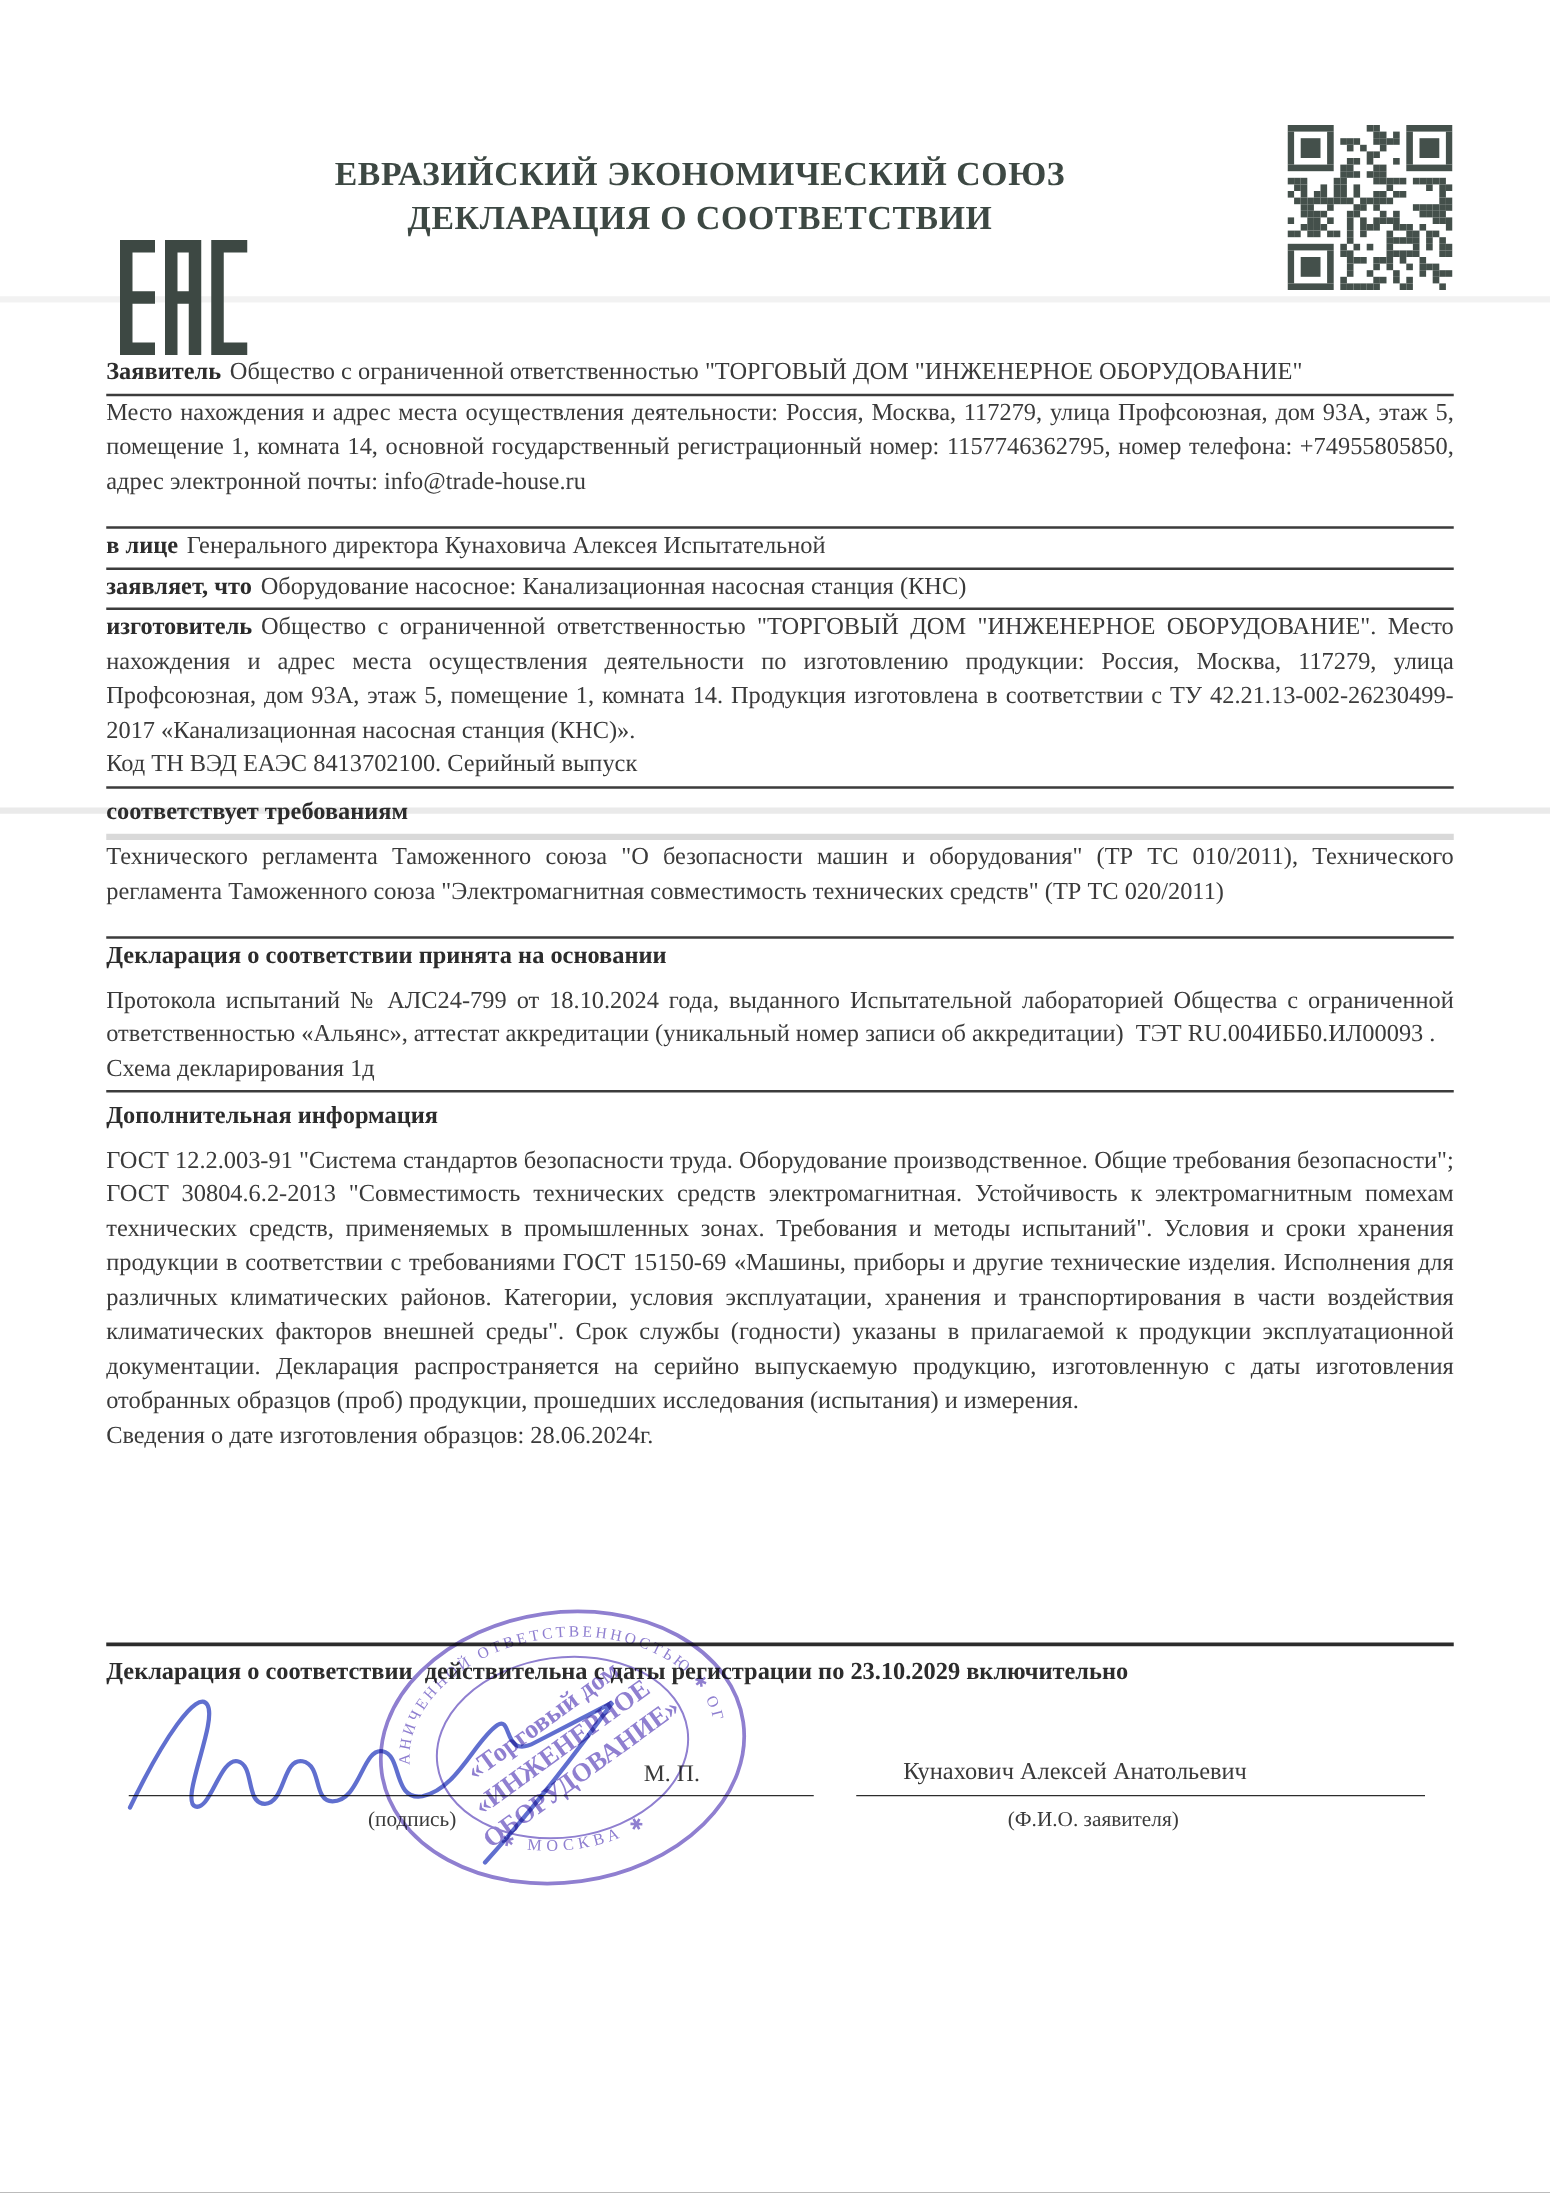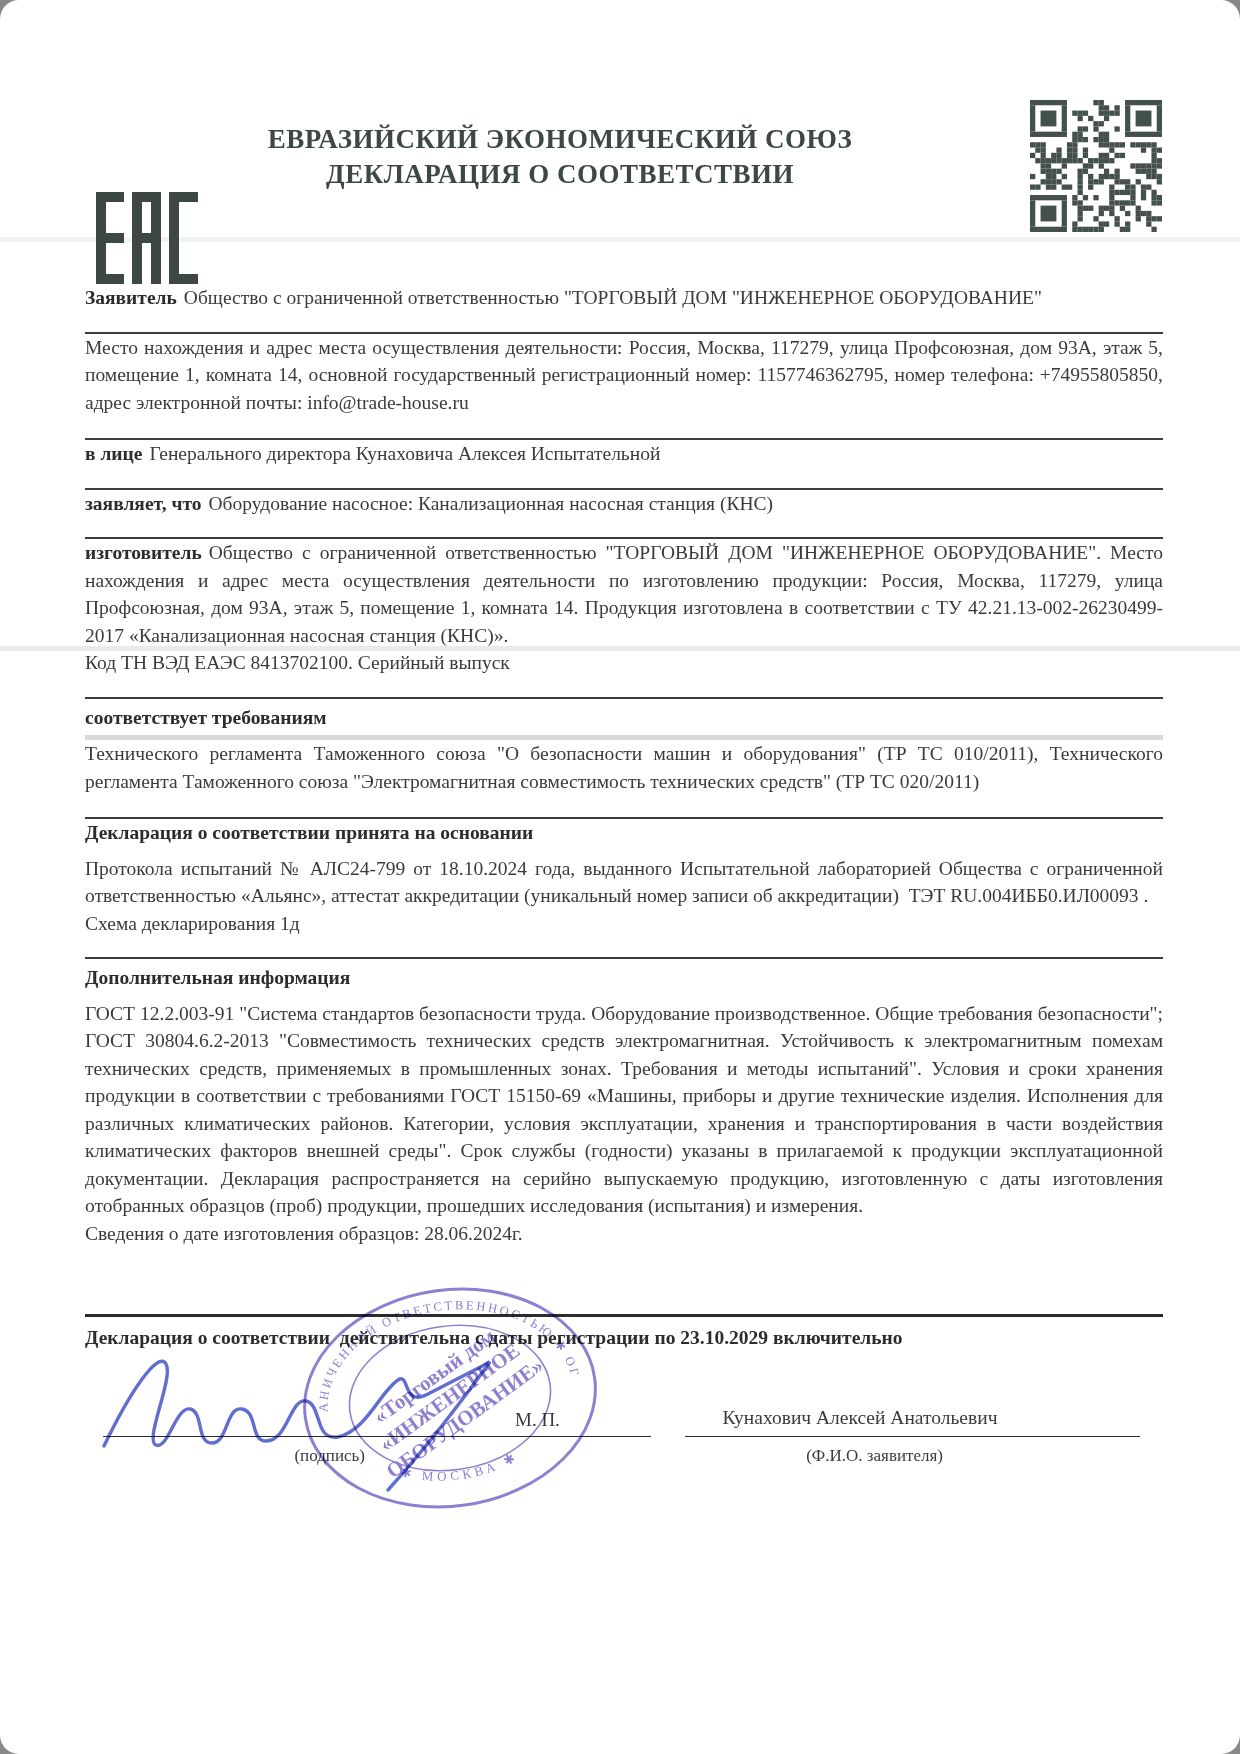--- a/index.html
+++ b/index.html
@@ -3,36 +3,36 @@
 <meta charset="utf-8">
 <style>
   html,body{margin:0;padding:0;background:#888;}
   :root{
     --ink:#3a3a3a; --ink-strong:#2c2c2c; --rule:#3c3c3c;
     --title:#3d4843; --qr:#44504b; --stamp:#7b68c8; --sig:#4456c7; --artifact:#d9d9d9;
   }
   .page{
     position:relative; width:1240px; height:1754px; background:#ffffff;
     margin:0 auto; overflow:hidden;
-    font-family:"Liberation Serif", serif; color:var(--ink);border-radius:19px;
+    font-family:"Liberation Serif", serif; color:var(--ink);
   }
   
   .band{position:absolute;left:0;width:100%;height:5px;background:var(--artifact);opacity:.55;z-index:0;}
 
   
   .doc-title{position:absolute;left:150px;top:122px;width:820px;text-align:center;z-index:1;
     color:var(--title);font-weight:bold;font-size:27px;line-height:35px;letter-spacing:.5px;}
   .eac{position:absolute;left:96px;top:192px;z-index:1;}
   .qr{position:absolute;left:1030px;top:100px;z-index:1;}
 
   
   .content{position:absolute;left:85px;top:284px;width:1078px;z-index:1;
     font-size:19.5px;line-height:27.5px;}
   .content p{margin:0;}
-  .sec{border-bottom:2px solid var(--rule);padding-bottom:20px;margin-bottom:5px;}
+  .sec{border-bottom:2px solid var(--rule);padding-bottom:3px;margin-bottom:5px;}
   .sec.pad{padding-bottom:22px;}
   .just{text-align:justify;}
   b.lbl{color:var(--ink-strong);margin-right:7px;}
   .hd{font-weight:bold;color:var(--ink-strong);}
   .hd-band{border-bottom:5px solid var(--artifact);padding-bottom:4px;margin-bottom:6px;}
   .mt{margin-top:4px;}
   .prewrap{white-space:pre-wrap;}
 
   
   .footer{position:absolute;left:85px;top:1314px;width:1078px;z-index:1;

